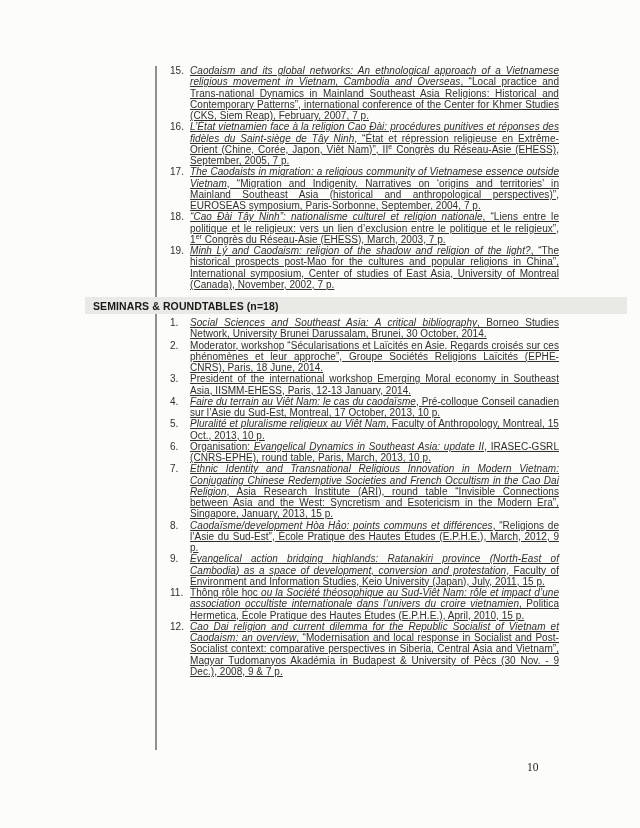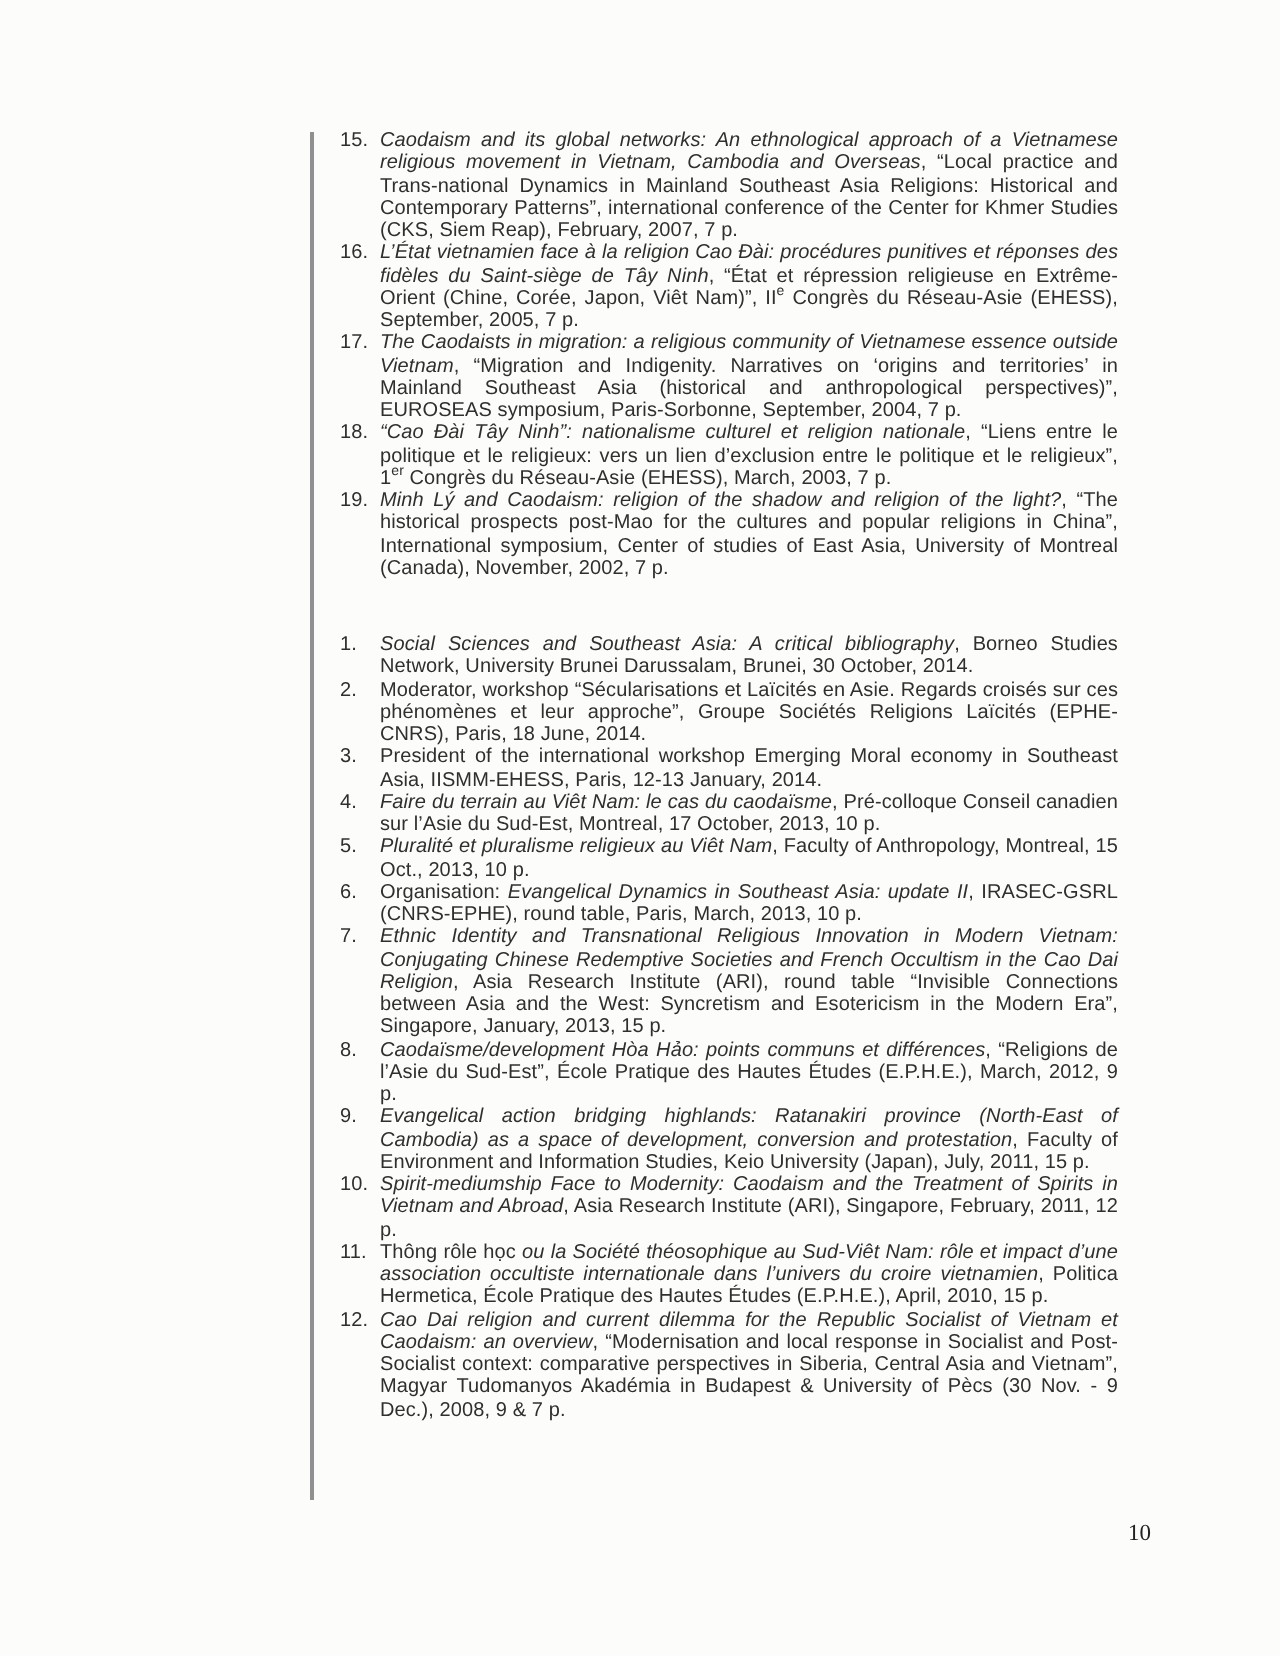--- a/index.html
+++ b/index.html
@@ -35,20 +35,21 @@
     line-height: 11.25px;
     letter-spacing: 0.05px;
   }
   #list-one { top: 65px; }
   #list-two { top: 317px; }
 
   .doc-list li {
     position: relative;
     padding-left: 20px;
     text-align: justify;
+    text-decoration: underline;
   }
   .doc-list .num {
     position: absolute;
     left: 0;
     top: 0;
   }
   .it { font-style: italic; }
   sup { font-size: 7px; line-height: 0; vertical-align: super; }
 
   .section-heading-band {
@@ -65,51 +66,53 @@
     font-weight: bold;
     font-size: 10.5px;
     color: var(--heading-text, #191919);
     padding-left: 8px;
     letter-spacing: 0.1px;
     white-space: nowrap;
   }
 
   .page-number {
     position: absolute;
-    left: 564px;
+    left: 527px;
     top: 761px;
     font-family: "Liberation Serif", serif;
     font-size: 11.5px;
     color: #222222;
   }
 </style>
 </head>
 <body>
 
 <div class="page">
   <div class="changebar"></div>
 
   <ol class="doc-list" id="list-one">
       <li><span class="num">15.</span><span class="txt"><span class="it">Caodaism and its global networks: An ethnological approach of a Vietnamese religious movement in Vietnam, Cambodia and Overseas</span><span>, “Local practice and Trans-national Dynamics in Mainland Southeast Asia Religions: Historical and Contemporary Patterns”, international conference of the Center for Khmer Studies (CKS, Siem Reap), February, 2007, 7 p.</span></span></li>
       <li><span class="num">16.</span><span class="txt"><span class="it">L’État vietnamien face à la religion Cao Đài: procédures punitives et réponses des fidèles du Saint-siège de Tây Ninh</span><span>, “État et répression religieuse en Extrême-Orient (Chine, Corée, Japon, Viêt Nam)”, II</span><sup>e</sup><span> Congrès du Réseau-Asie (EHESS), September, 2005, 7 p.</span></span></li>
       <li><span class="num">17.</span><span class="txt"><span class="it">The Caodaists in migration: a religious community of Vietnamese essence outside Vietnam</span><span>, “Migration and Indigenity. Narratives on ‘origins and territories’ in Mainland Southeast Asia (historical and anthropological perspectives)”, EUROSEAS symposium, Paris-Sorbonne, September, 2004, 7 p.</span></span></li>
       <li><span class="num">18.</span><span class="txt"><span class="it">“Cao Đài Tây Ninh”: nationalisme culturel et religion nationale</span><span>, “Liens entre le politique et le religieux: vers un lien d’exclusion entre le politique et le religieux”, 1</span><sup>er</sup><span> Congrès du Réseau-Asie (EHESS), March, 2003, 7 p.</span></span></li>
       <li><span class="num">19.</span><span class="txt"><span class="it">Minh Lý and Caodaism: religion of the shadow and religion of the light?</span><span>, “The historical prospects post-Mao for the cultures and popular religions in China”, International symposium, Center of studies of East Asia, University of Montreal (Canada), November, 2002, 7 p.</span></span></li>
     </ol>
 
+  <div class="section-heading-band">
+    <span class="section-heading-text">SEMINARS &amp; ROUNDTABLES (n=18)</span>
+  </div>
 
   <ol class="doc-list" id="list-two">
       <li><span class="num">1.</span><span class="txt"><span class="it">Social Sciences and Southeast Asia: A critical bibliography</span><span>, Borneo Studies Network, University Brunei Darussalam, Brunei, 30 October, 2014.</span></span></li>
       <li><span class="num">2.</span><span class="txt"><span>Moderator, workshop “Sécularisations et Laïcités en Asie. Regards croisés sur ces phénomènes et leur approche”, Groupe Sociétés Religions Laïcités (EPHE-CNRS), Paris, 18 June, 2014.</span></span></li>
       <li><span class="num">3.</span><span class="txt"><span>President of the international workshop Emerging Moral economy in Southeast Asia, IISMM-EHESS, Paris, 12-13 January, 2014.</span></span></li>
       <li><span class="num">4.</span><span class="txt"><span class="it">Faire du terrain au Viêt Nam: le cas du caodaïsme</span><span>, Pré-colloque Conseil canadien sur l’Asie du Sud-Est, Montreal, 17 October, 2013, 10 p.</span></span></li>
       <li><span class="num">5.</span><span class="txt"><span class="it">Pluralité et pluralisme religieux au Viêt Nam</span><span>, Faculty of Anthropology, Montreal, 15 Oct., 2013, 10 p.</span></span></li>
       <li><span class="num">6.</span><span class="txt"><span>Organisation: </span><span class="it">Evangelical Dynamics in Southeast Asia: update II</span><span>, IRASEC-GSRL (CNRS-EPHE), round table, Paris, March, 2013, 10 p.</span></span></li>
       <li><span class="num">7.</span><span class="txt"><span class="it">Ethnic Identity and Transnational Religious Innovation in Modern Vietnam: Conjugating Chinese Redemptive Societies and French Occultism in the Cao Dai Religion</span><span>, Asia Research Institute (ARI), round table “Invisible Connections between Asia and the West: Syncretism and Esotericism in the Modern Era”, Singapore, January, 2013, 15 p.</span></span></li>
       <li><span class="num">8.</span><span class="txt"><span class="it">Caodaïsme/development Hòa Hảo: points communs et différences</span><span>, “Religions de l’Asie du Sud-Est”, École Pratique des Hautes Études (E.P.H.E.), March, 2012, 9 p.</span></span></li>
       <li><span class="num">9.</span><span class="txt"><span class="it">Evangelical action bridging highlands: Ratanakiri province (North-East of Cambodia) as a space of development, conversion and protestation</span><span>, Faculty of Environment and Information Studies, Keio University (Japan), July, 2011, 15 p.</span></span></li>
-      <li><span class="num">10.</span><span class="txt"><span class="it">Spirit-mediumship Face to Modernity: Caodaism and the Treatment of Spirits in Vietnam and Abroad</span><span>, Asia Research Institute (ARI), Singapore, February, 2011, 12 p.</span></span></li>
       <li><span class="num">11.</span><span class="txt"><span>Thông rôle học </span><span class="it">ou la Société théosophique au Sud-Viêt Nam: rôle et impact d’une association occultiste internationale dans l’univers du croire vietnamien</span><span>, Politica Hermetica, École Pratique des Hautes Études (E.P.H.E.), April, 2010, 15 p.</span></span></li>
       <li><span class="num">12.</span><span class="txt"><span class="it">Cao Dai religion and current dilemma for the Republic Socialist of Vietnam et Caodaism: an overview</span><span>, “Modernisation and local response in Socialist and Post-Socialist context: comparative perspectives in Siberia, Central Asia and Vietnam”, Magyar Tudomanyos Akadémia in Budapest &amp; University of Pècs (30 Nov. - 9 Dec.), 2008, 9 &amp; 7 p.</span></span></li>
     </ol>
 
   <div class="page-number">10</div>
 </div>
 
 </body></html>

